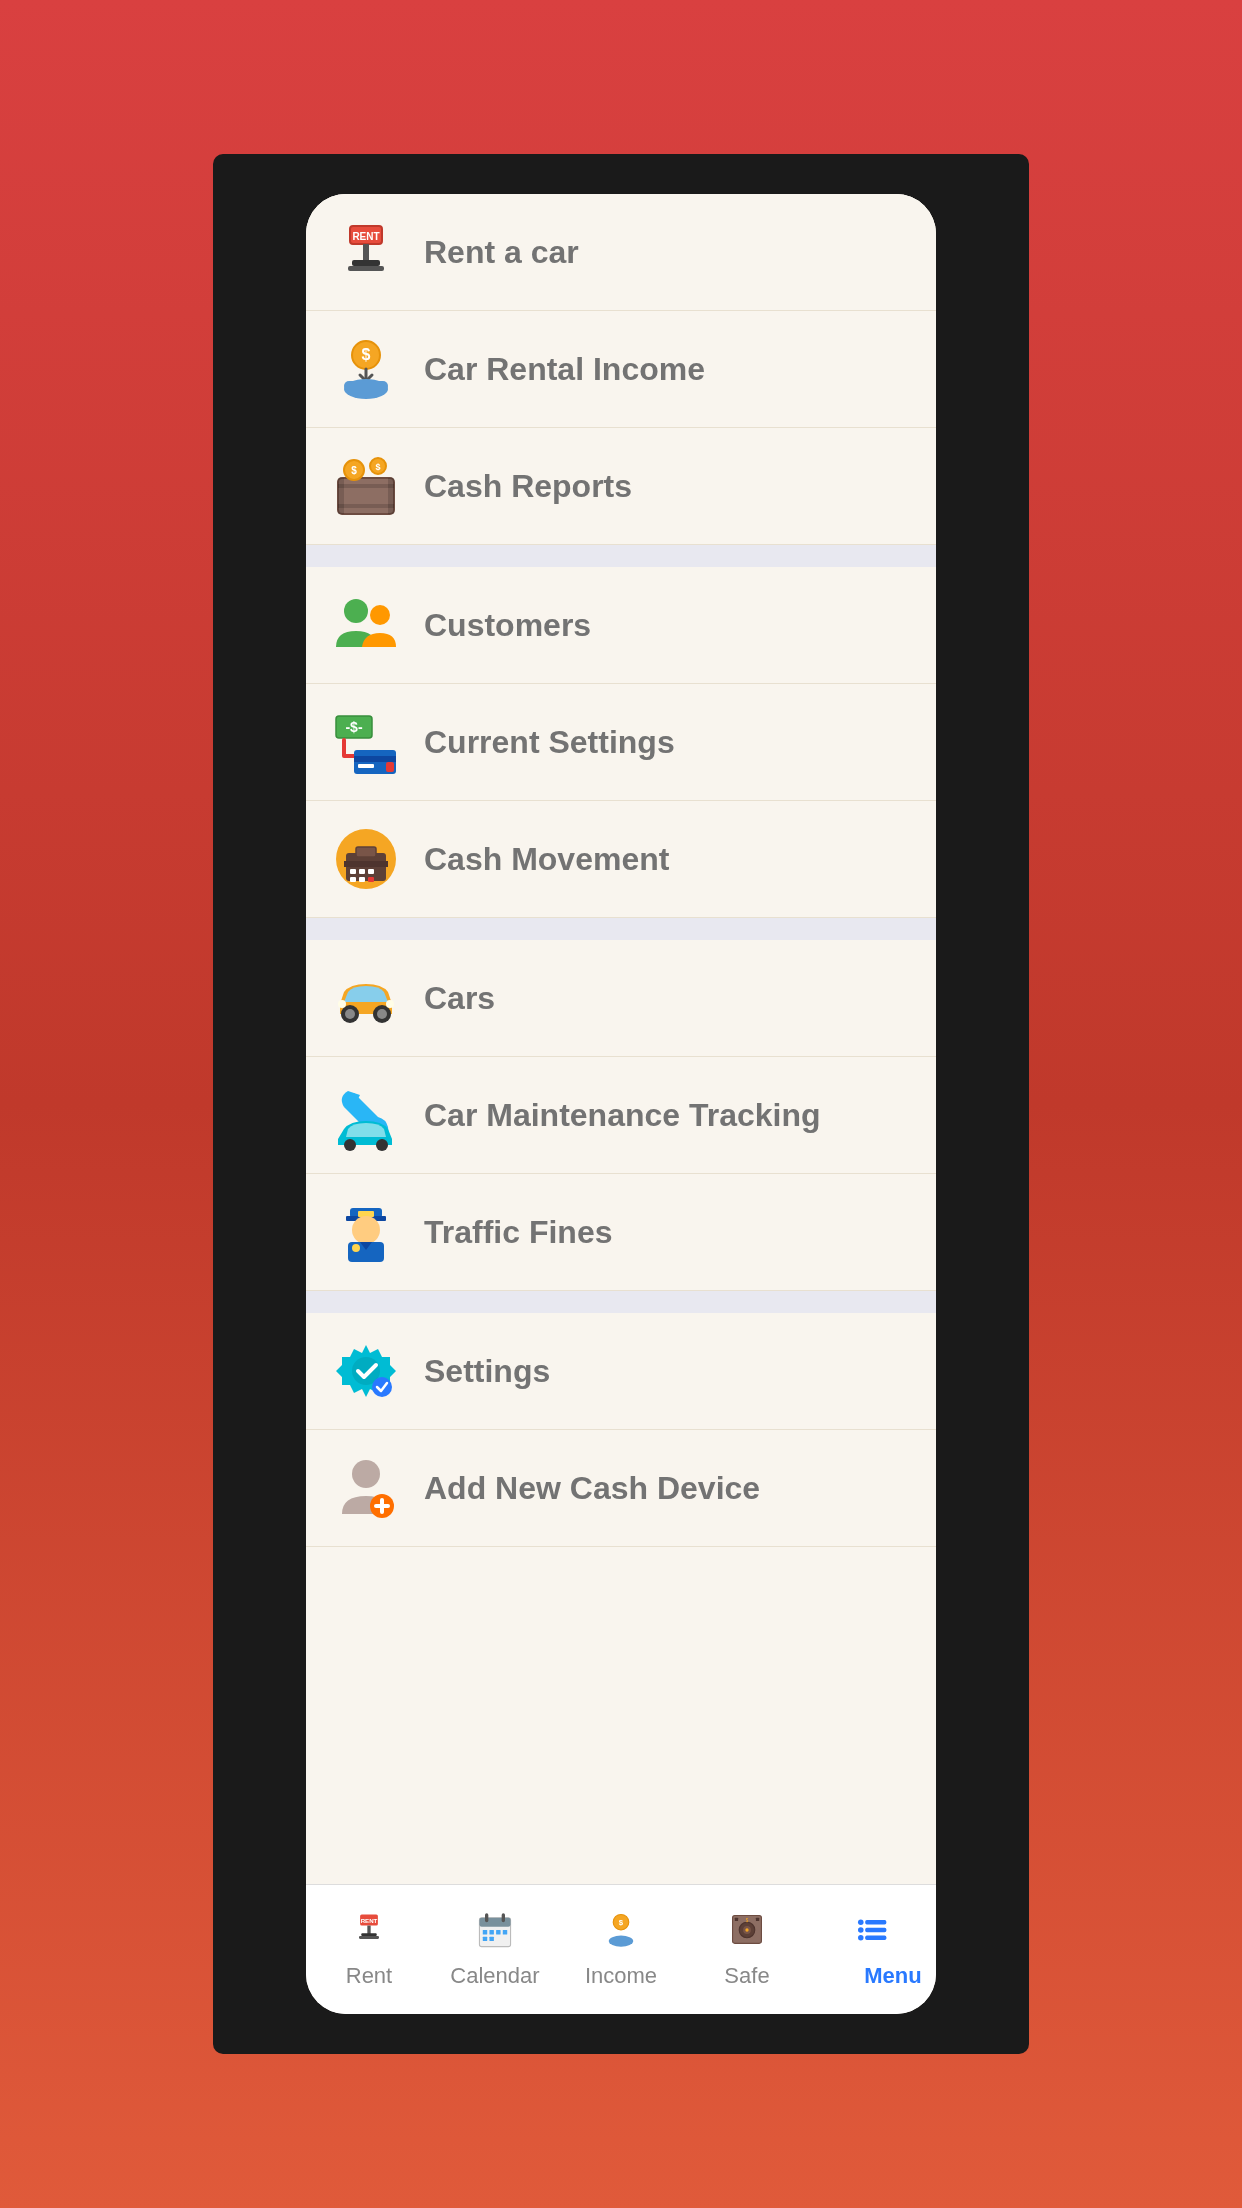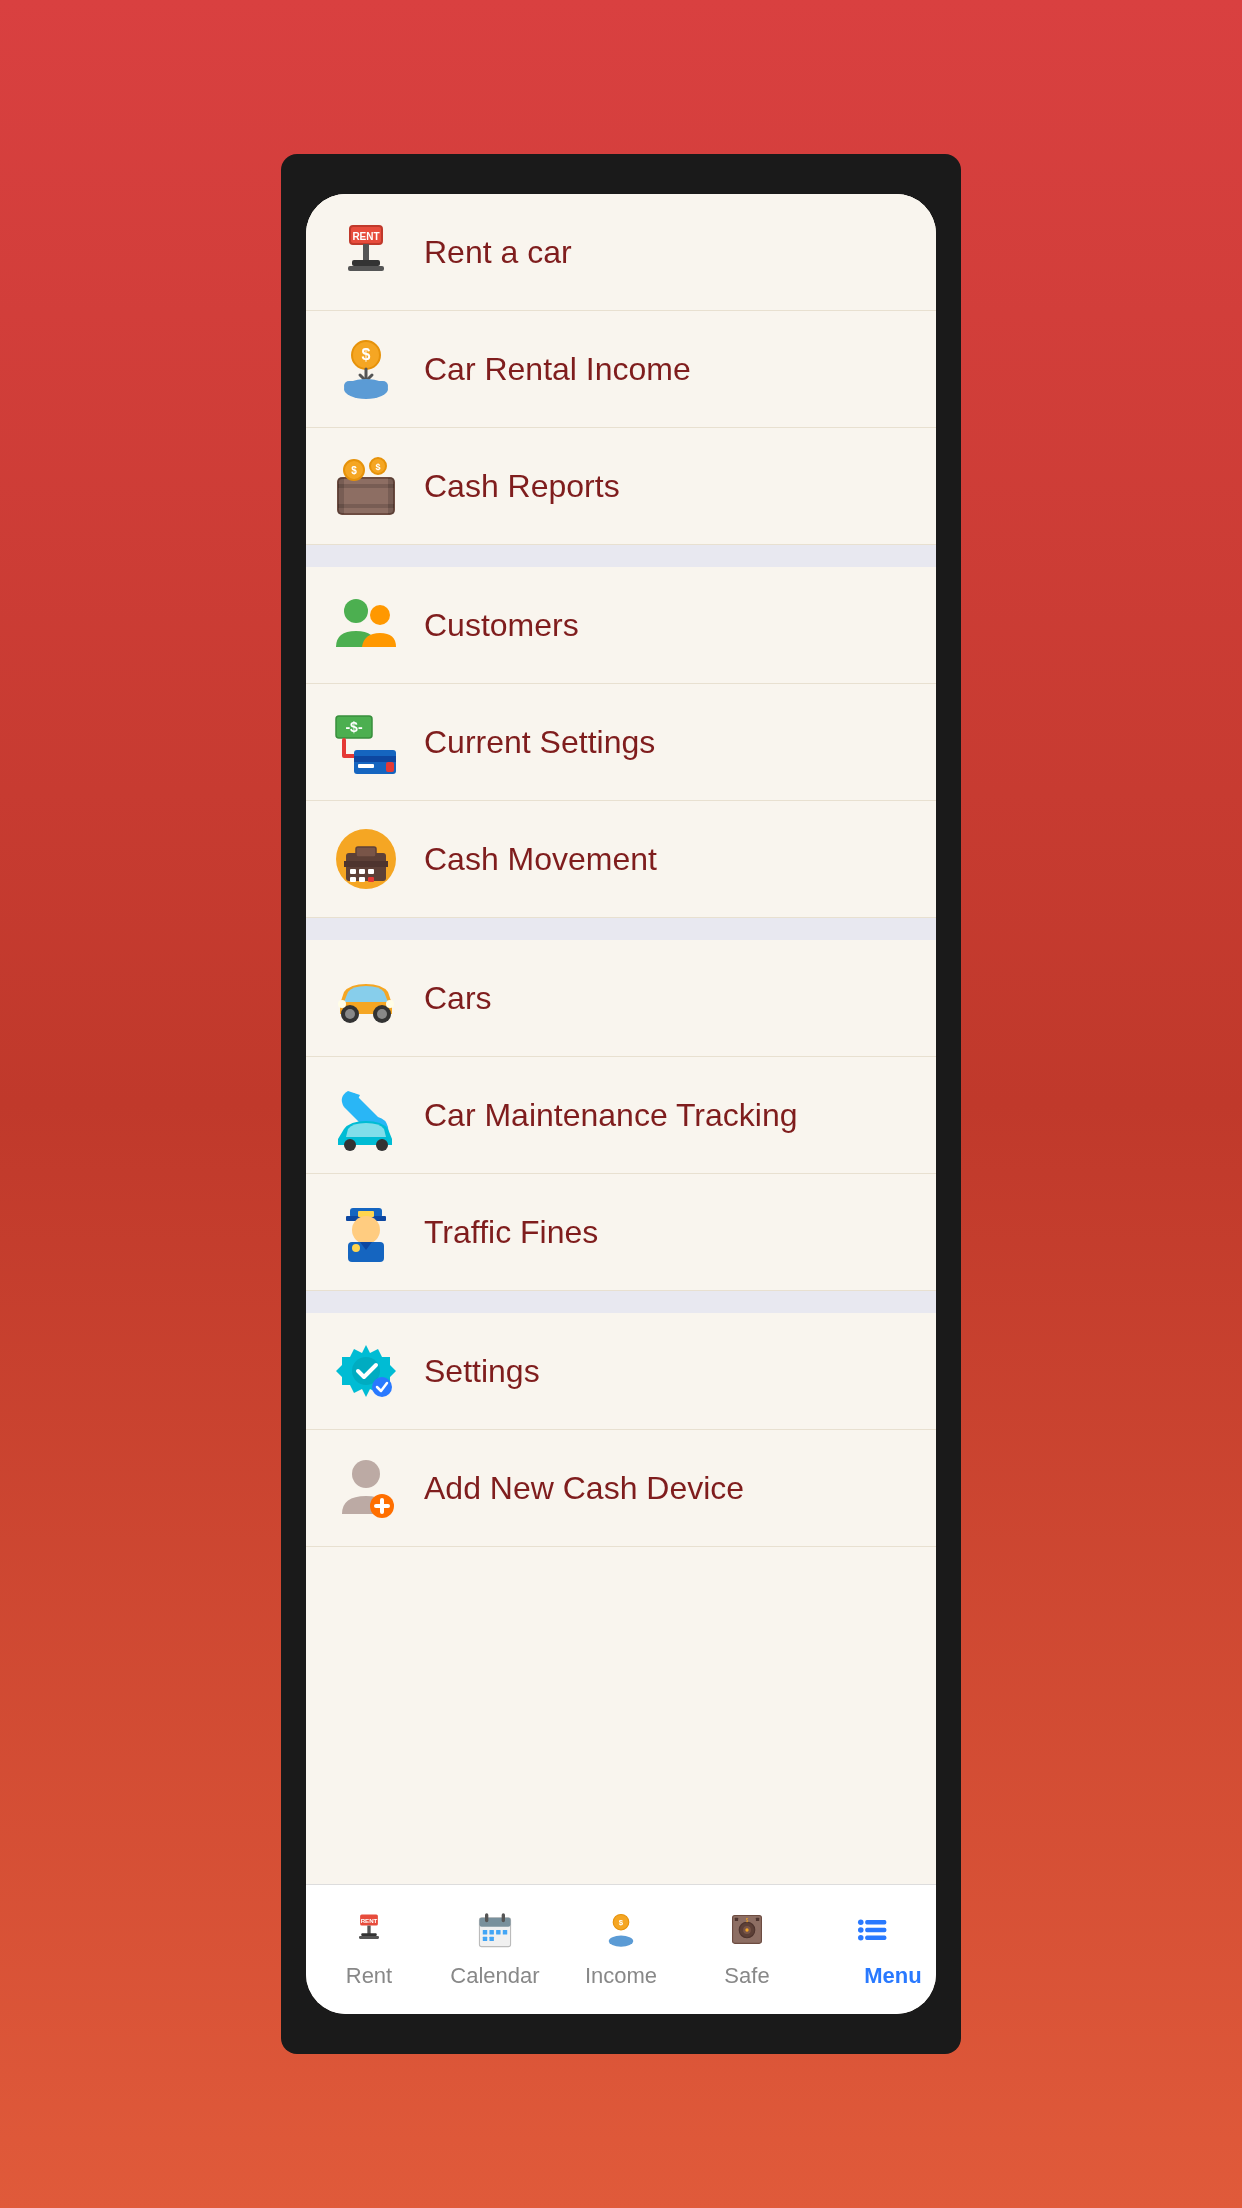--- a/index.html
+++ b/index.html
@@ -6,24 +6,24 @@
     body {
       width: 1242px;
       height: 2208px;
       background: linear-gradient(180deg, #d94040 0%, #c0392b 50%, #e05a3a 100%);
       display: flex;
       align-items: center;
       justify-content: center;
       font-family: 'Arial', sans-serif;
     }
     .phone-outer {
-      width: 680px;
+      width: 816px;
       height: 1900px;
       background: #1a1a1a;
-      border-radius: 16px;
+      border-radius: 10px;
       display: flex;
       align-items: center;
       justify-content: center;
       position: relative;
     }
     .phone-screen {
       width: 630px;
       height: 1820px;
       background: #f9f5ee;
       border-radius: 40px;
@@ -54,22 +54,22 @@
       height: 80px;
       display: flex;
       align-items: center;
       justify-content: center;
       flex-shrink: 0;
       font-size: 52px;
       margin-right: 18px;
     }
     .menu-label {
       font-size: 32px;
-      color: #7f1d1d;
-      font-weight: 400;
+      color: #737373;
+      font-weight: 700;
     }
     
     .bottom-nav {
       height: 130px;
       background: #fff;
       border-top: 1px solid #ddd;
       display: flex;
       align-items: center;
       justify-content: space-around;
       flex-shrink: 0;

